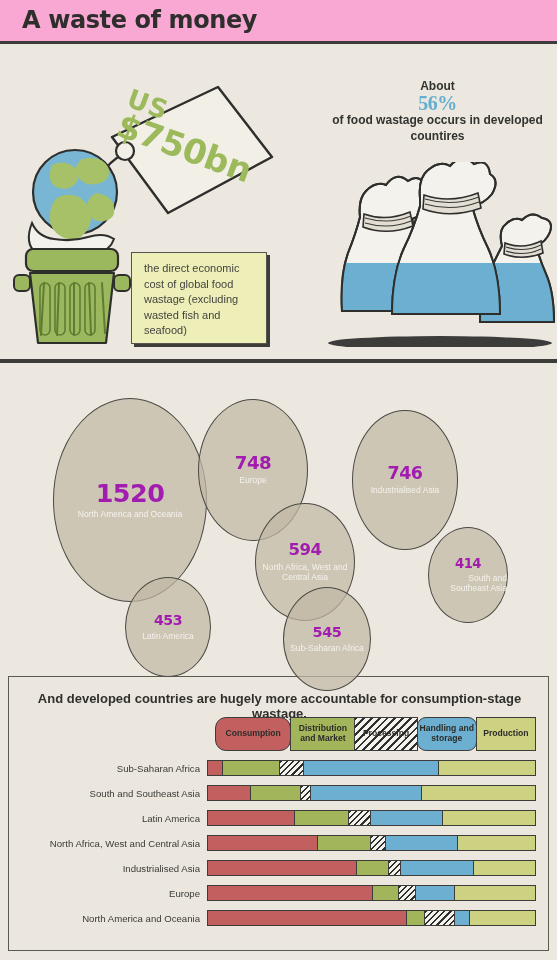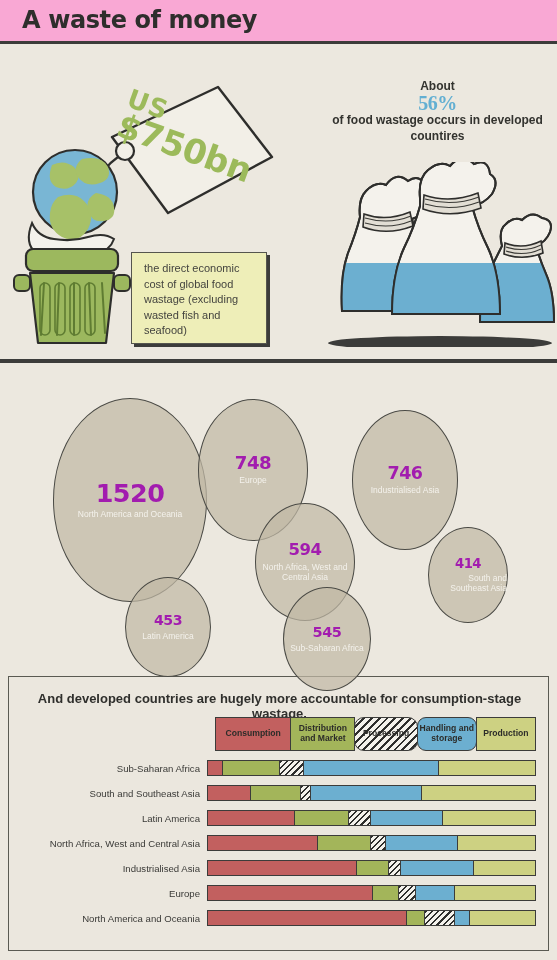--- a/index.html
+++ b/index.html
@@ -276,27 +276,27 @@
       </div>
       <div class="bubble" style="left: 125px; top: 207px; width: 86px; height: 100px; z-index: 1547; text-align: right;">
         <div class="val" style="font-size:14.190000000000001px">453</div>
         <div class="nm">Latin America</div>
       </div>
     </div>
 
   <div class="bottom-panel">
     <div class="bp-title">And developed countries are hugely more accountable for consumption-stage wastage.</div>
     <div class="legend" id="legend">
-        <div class="lg" style="background: rgb(194, 96, 95); width: 23.5%;">
+        <div class="lg" style="background: rgb(194, 96, 95); width: 23.5%; border-radius: 11px;">
           <span>Consumption</span>
         </div>
         <div class="lg" style="background: rgb(163, 181, 90); width: 20%;">
           <span>Distribution and Market</span>
         </div>
-        <div class="lg swatch-hatch" style="width: 19.5%; border-radius: 10px;">
+        <div class="lg swatch-hatch" style="width: 19.5%;">
           <span>Processing</span>
         </div>
         <div class="lg" style="background: rgb(108, 175, 208); width: 18.5%; border-radius: 9px;">
           <span>Handling and storage</span>
         </div>
         <div class="lg" style="background: rgb(205, 209, 130); width: 18.5%;">
           <span>Production</span>
         </div>
       </div>
     <div class="rows" id="rows">

